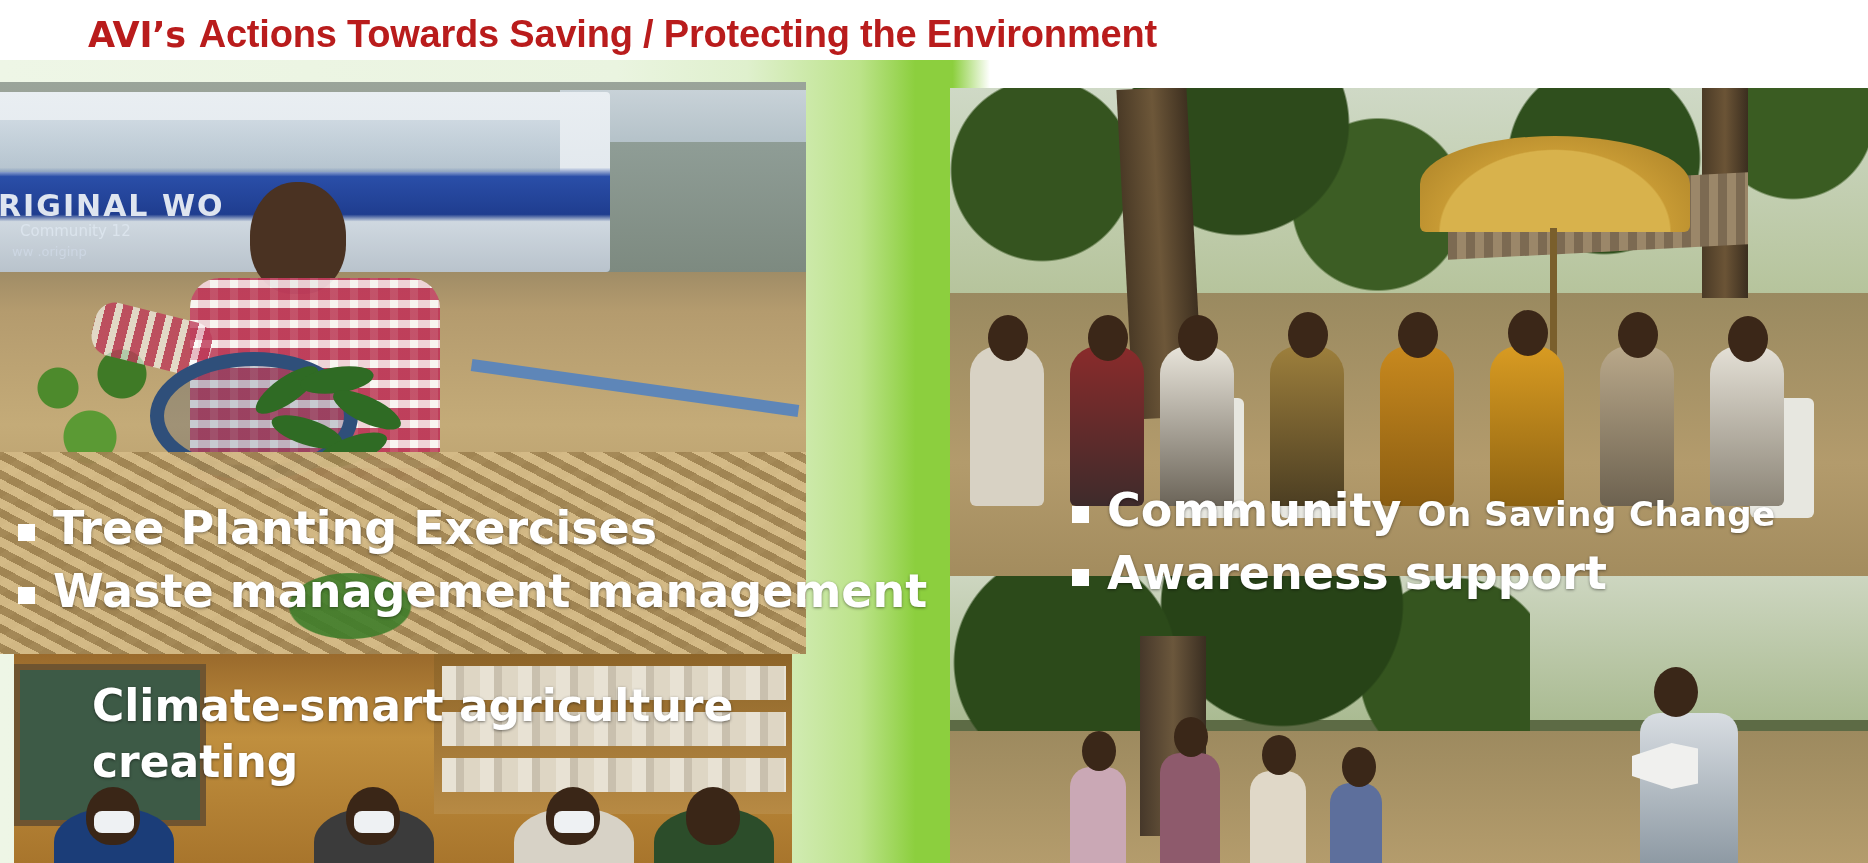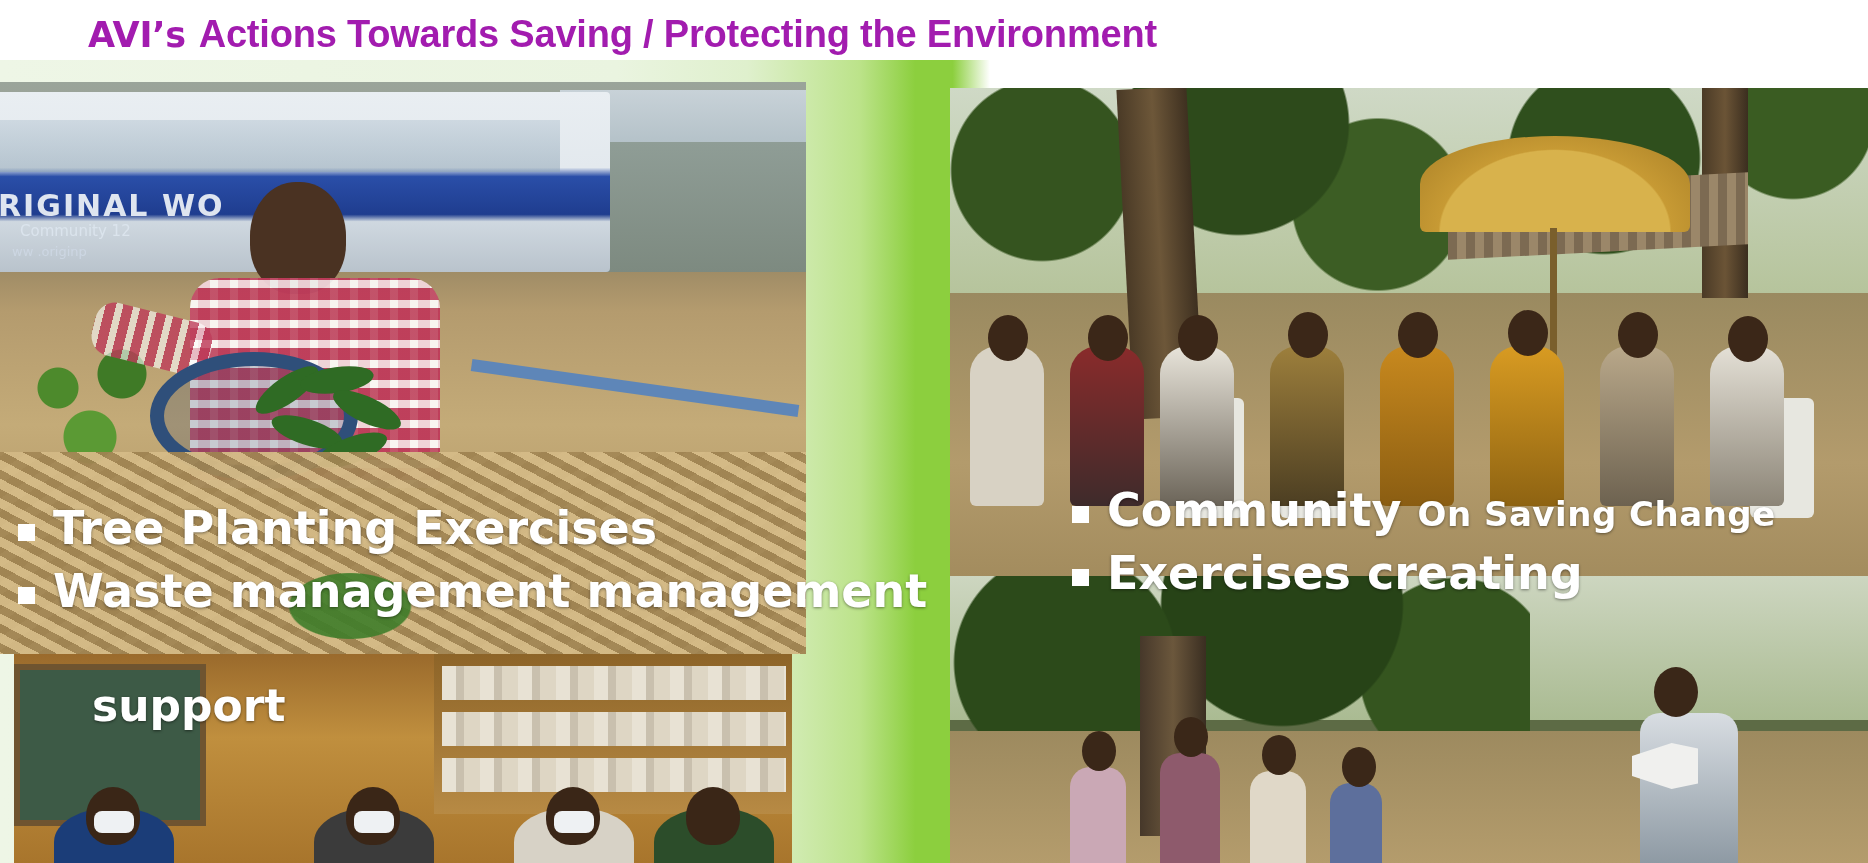--- a/index.html
+++ b/index.html
@@ -32,21 +32,21 @@
     background: #ffffff;
     z-index: 30;
     display: flex;
     align-items: center;
   }
   .title-text {
     margin-left: 88px;
     font-family: "DejaVu Sans", sans-serif;
     font-size: 37px;
     font-weight: bold;
-    color: #a21caf;
+    color: #b91c1c;
     white-space: nowrap;
     letter-spacing: -0.2px;
     margin-top: 8px;
   }
   .title-avi {
     font-family: "DejaVu Sans", sans-serif;
     font-weight: bold;
     font-size: 35px;
   }
   .title-rest {
@@ -545,30 +545,31 @@
       <span class="bullet-sq"></span>
       <span class="bullet-text">Tree Planting Exercises</span>
     </div>
     <div class="bullet-row">
       <span class="bullet-sq"></span>
       <span class="bullet-text">Waste management management</span>
     </div>
   </div>
 
   <div class="climate-block">
-    <div>support</div>
+    <div>Climate-smart agriculture</div>
+    <div>creating</div>
   </div>
 
   <div class="bullet-list right-bullets">
     <div class="bullet-row">
       <span class="bullet-sq"></span>
       <span class="bullet-text">
         <span>Community</span>
         <span class="small">On Saving Change</span>
       </span>
     </div>
     <div class="bullet-row">
       <span class="bullet-sq"></span>
-      <span class="bullet-text">Exercises creating</span>
+      <span class="bullet-text">Awareness support</span>
     </div>
   </div>
 
 </div>
 
 </body></html>

